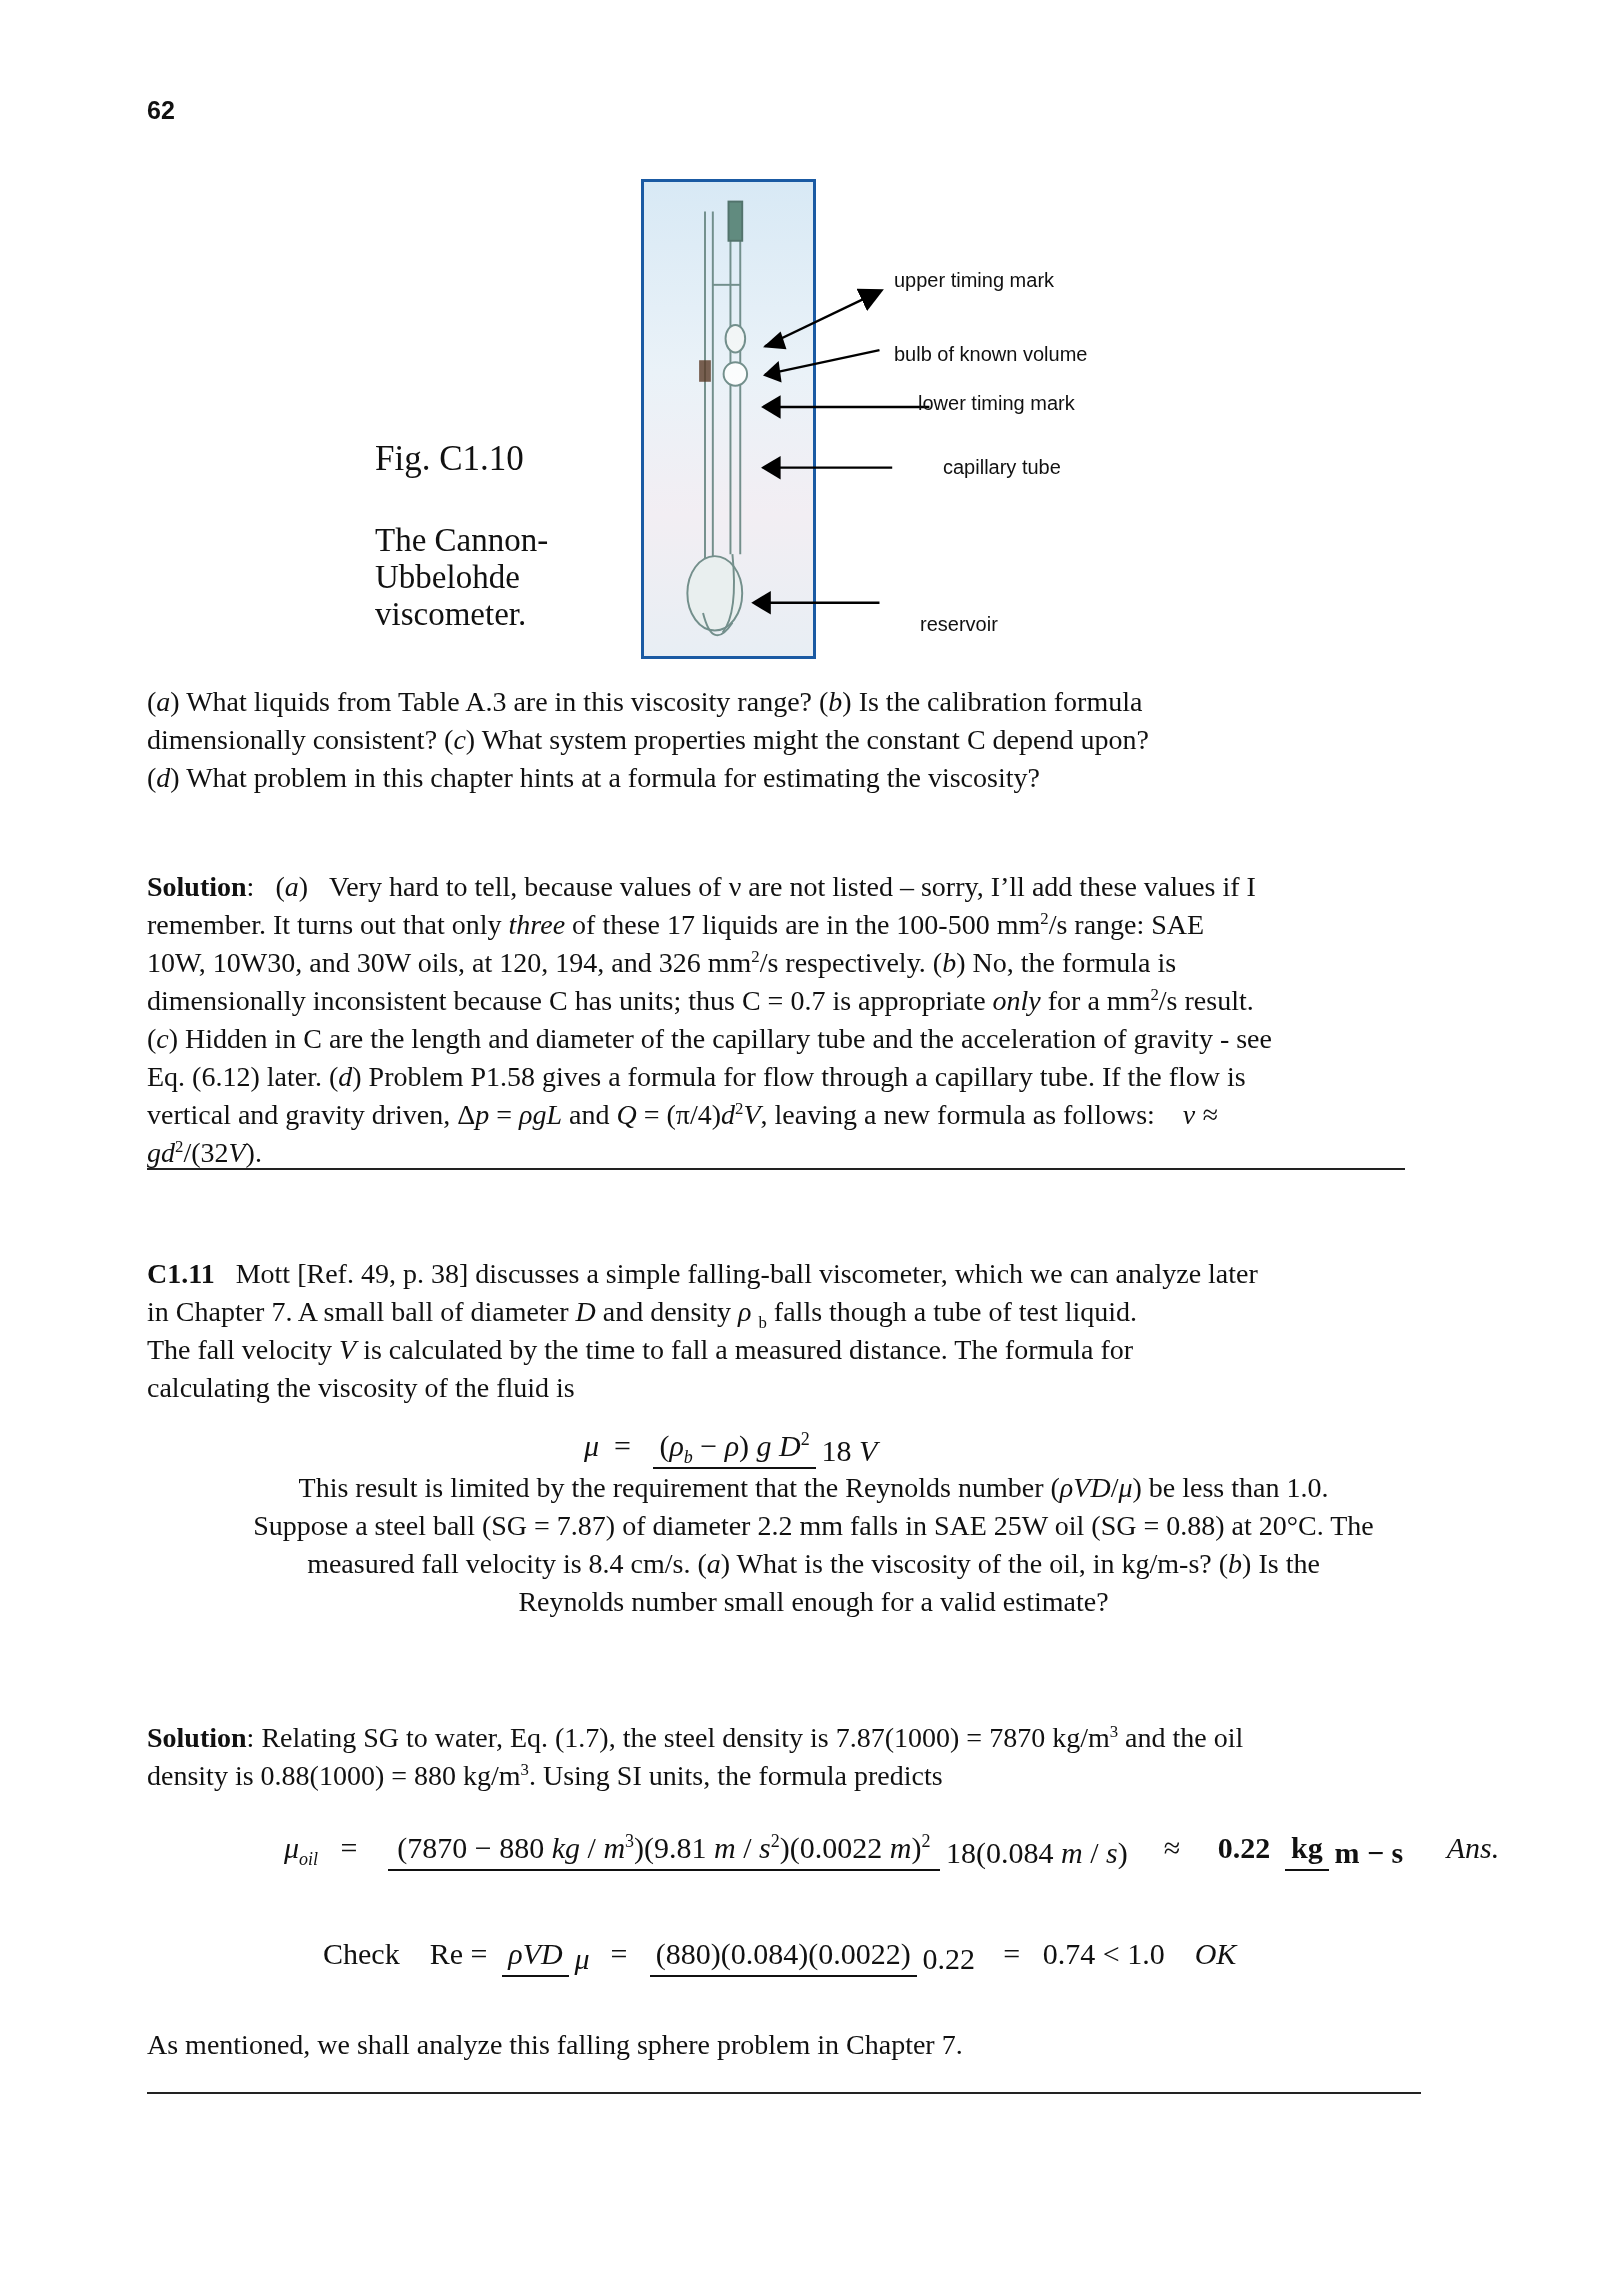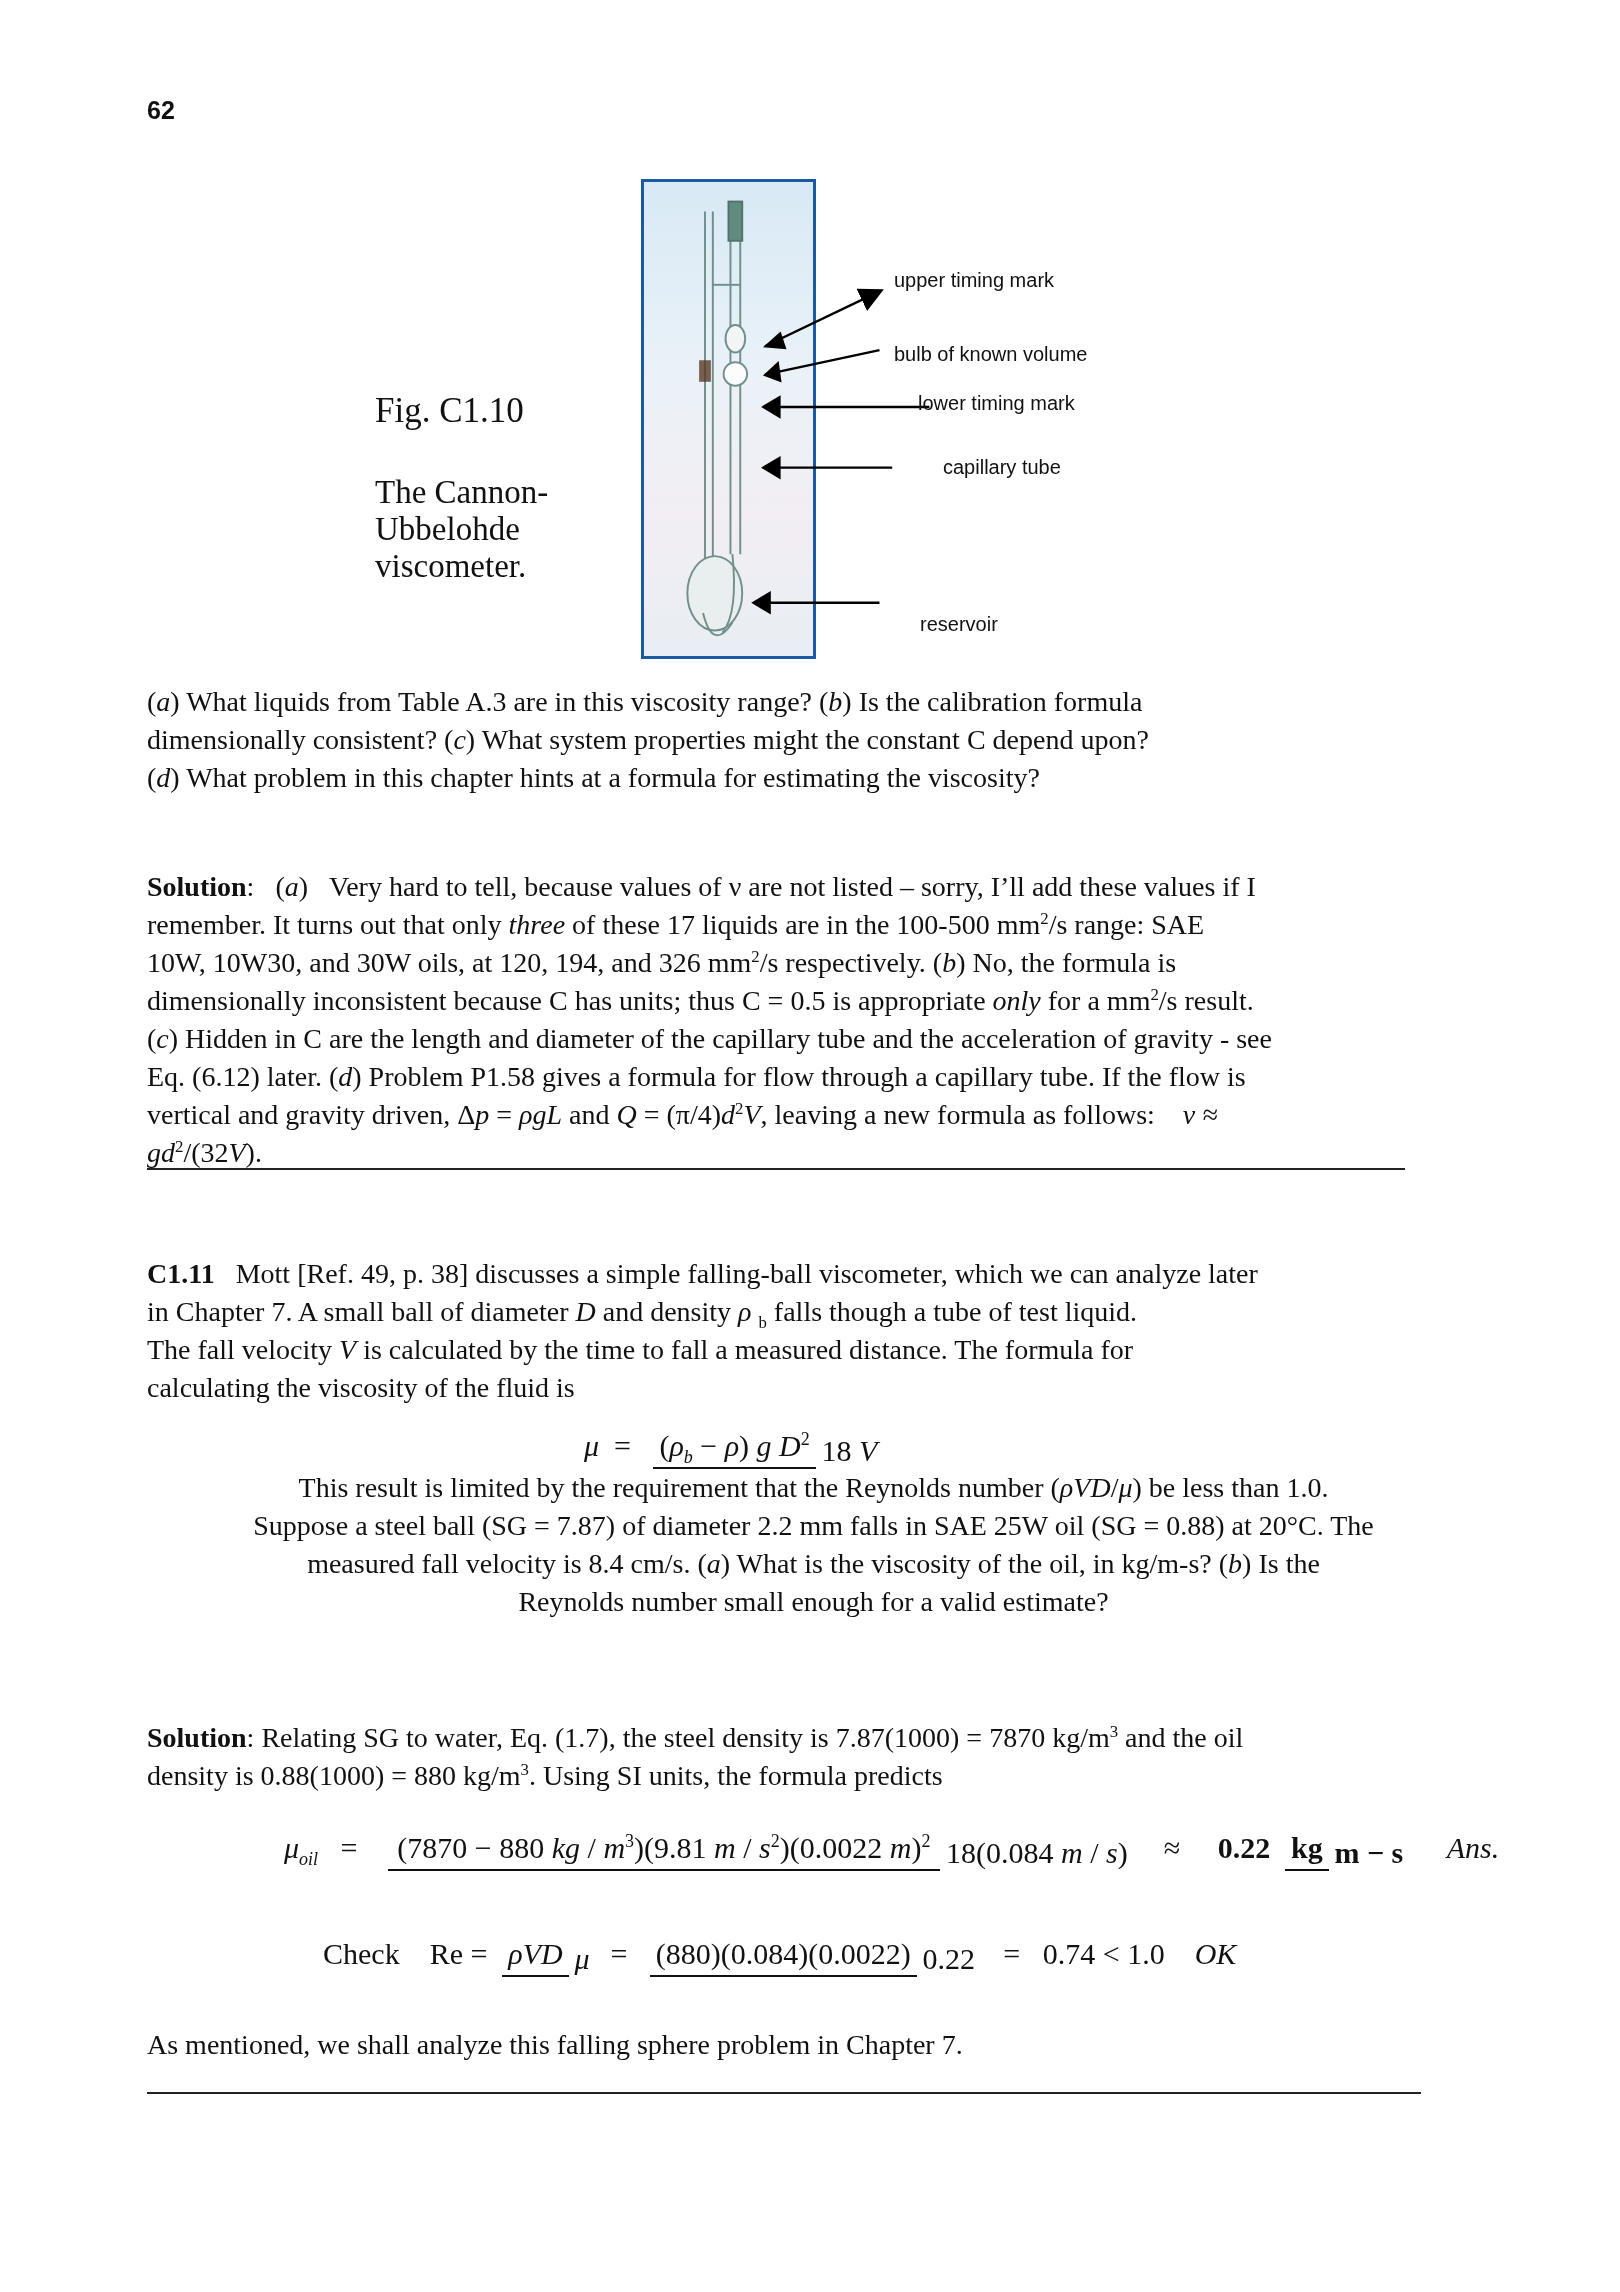--- a/index.html
+++ b/index.html
@@ -1,20 +1,20 @@
 <!DOCTYPE html>
 <html><head>
 <meta charset="utf-8">
 <style>
   html, body { margin:0; padding:0; background:#ffffff; }
   body { width:1620px; height:2293px; position:relative; overflow:hidden;
          font-family:"Liberation Serif", "DejaVu Serif", serif; color:#111; }
   .abs { position:absolute; }
   .page-num { left:147px; top:96px; font-family:"Liberation Sans", sans-serif; font-weight:bold; font-size:25px; }
-  .caption { font-size:33px; line-height:37px; }
+  .caption { font-size:33px; line-height:37px;margin-top:48px; }
   .caption-title { left:375px; top:392px; font-size:35px; }
   .caption-body { left:375px; top:474px; }
   .caption-body div { height:37px; }
   .fig-frame { left:641px; top:179px; width:169px; height:474px; border:3.9px solid #1a5aa3;
                background:linear-gradient(180deg,#d8e9f5 0%,#eaf2f8 40%,#f2eef3 70%,#e8eef4 100%); }
   .label { font-family:"Liberation Sans", sans-serif; font-size:20px; color:#111; white-space:nowrap; }
   .para { left:147px; width:1333px; font-size:28px; line-height:38px; }
   .para .line { white-space:nowrap; height:38px; }
   .rule { height:2px; background:#222; }
   i, .it { font-style:italic; }
@@ -87,21 +87,21 @@
 <div class="abs para" style="top:683px;">
   <div class="line">(<i>a</i>)<span> What liquids from Table A.3 are in this viscosity range?  (</span><i>b</i><span>) Is the calibration formula</span></div>
   <div class="line"><span>dimensionally consistent?  (</span><i>c</i><span>) What system properties might the constant C depend upon?</span></div>
   <div class="line">(<i>d</i><span>) What problem in this chapter hints at a formula for estimating the viscosity?</span></div>
 </div>
 
 <div class="abs para" style="top:868px;">
   <div class="line"><b>Solution</b>:&nbsp;&nbsp;&nbsp;(<i>a</i>)&nbsp;&nbsp;&nbsp;<span>Very hard to tell, because values of ν are not listed – sorry, I’ll add these values if I</span></div>
   <div class="line"><span>remember.  It turns out that only </span><i>three</i><span> of these 17 liquids are in the 100-500 mm</span><sup>2</sup><span>/s range:  SAE</span></div>
   <div class="line"><span>10W, 10W30, and 30W oils, at 120, 194, and 326 mm</span><sup>2</sup><span>/s respectively.  (</span><i>b</i><span>) No, the formula is</span></div>
-  <div class="line"><span>dimensionally inconsistent because C has units; thus C = 0.5 is appropriate </span><i>only</i><span> for a mm</span><sup>2</sup><span>/s result.</span></div>
+  <div class="line"><span>dimensionally inconsistent because C has units; thus C = 0.7 is appropriate </span><i>only</i><span> for a mm</span><sup>2</sup><span>/s result.</span></div>
   <div class="line">(<i>c</i><span>) Hidden in C are the length and diameter of the capillary tube and the acceleration of gravity  - see</span></div>
   <div class="line"><span>Eq. (6.12) later.  (</span><i>d</i><span>) Problem P1.58 gives a formula for flow through a capillary tube.  If the flow is</span></div>
   <div class="line"><span>vertical and gravity driven, Δ</span><i>p</i><span> = </span><i>ρgL</i><span> and </span><i>Q</i><span> = (π/4)</span><i>d</i><sup>2</sup><i>V</i><span>, leaving a new formula as follows:</span>&nbsp;&nbsp;&nbsp;&nbsp;<i>ν ≈</i></div>
   <div class="line"><i>gd</i><sup>2</sup><span>/(32</span><i>V</i><span>).</span></div>
 </div>
 <div class="abs rule" style="left:147px;top:1168px;width:1258px;"></div>
 
 <div class="abs para" style="top:1255px;">
   <div class="line"><b>C1.11</b>&nbsp;&nbsp;&nbsp;<span>Mott [Ref. 49, p. 38] discusses a simple falling-ball viscometer, which we can analyze later</span></div>
   <div class="line"><span>in Chapter 7.  A small ball of diameter </span><i>D</i><span> and density </span><i>ρ</i>&nbsp;<sub>b</sub><span> falls though a tube of test liquid.</span></div>

